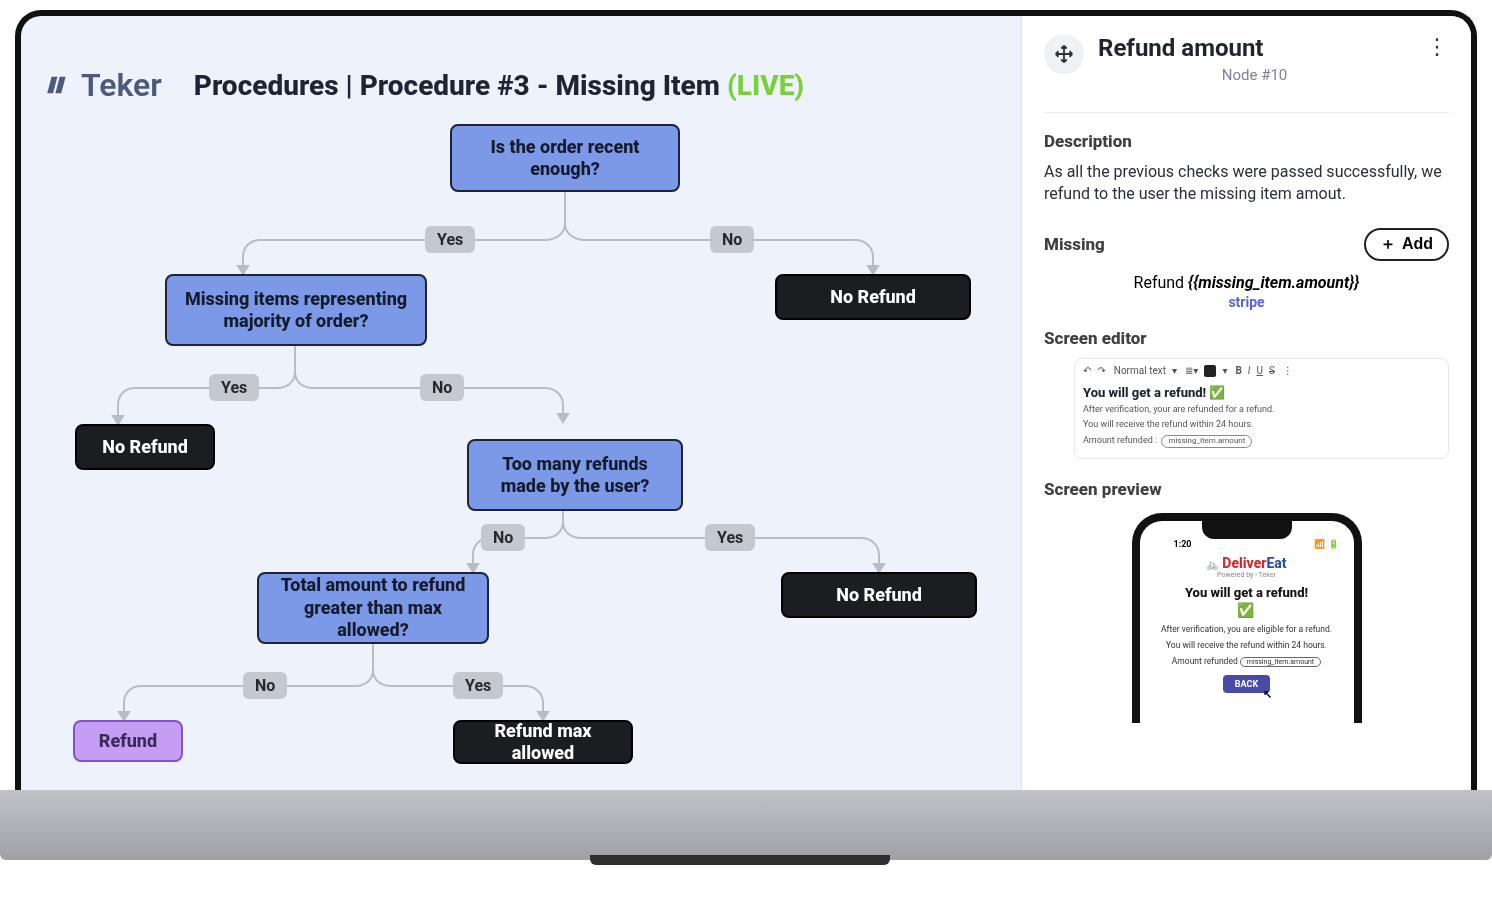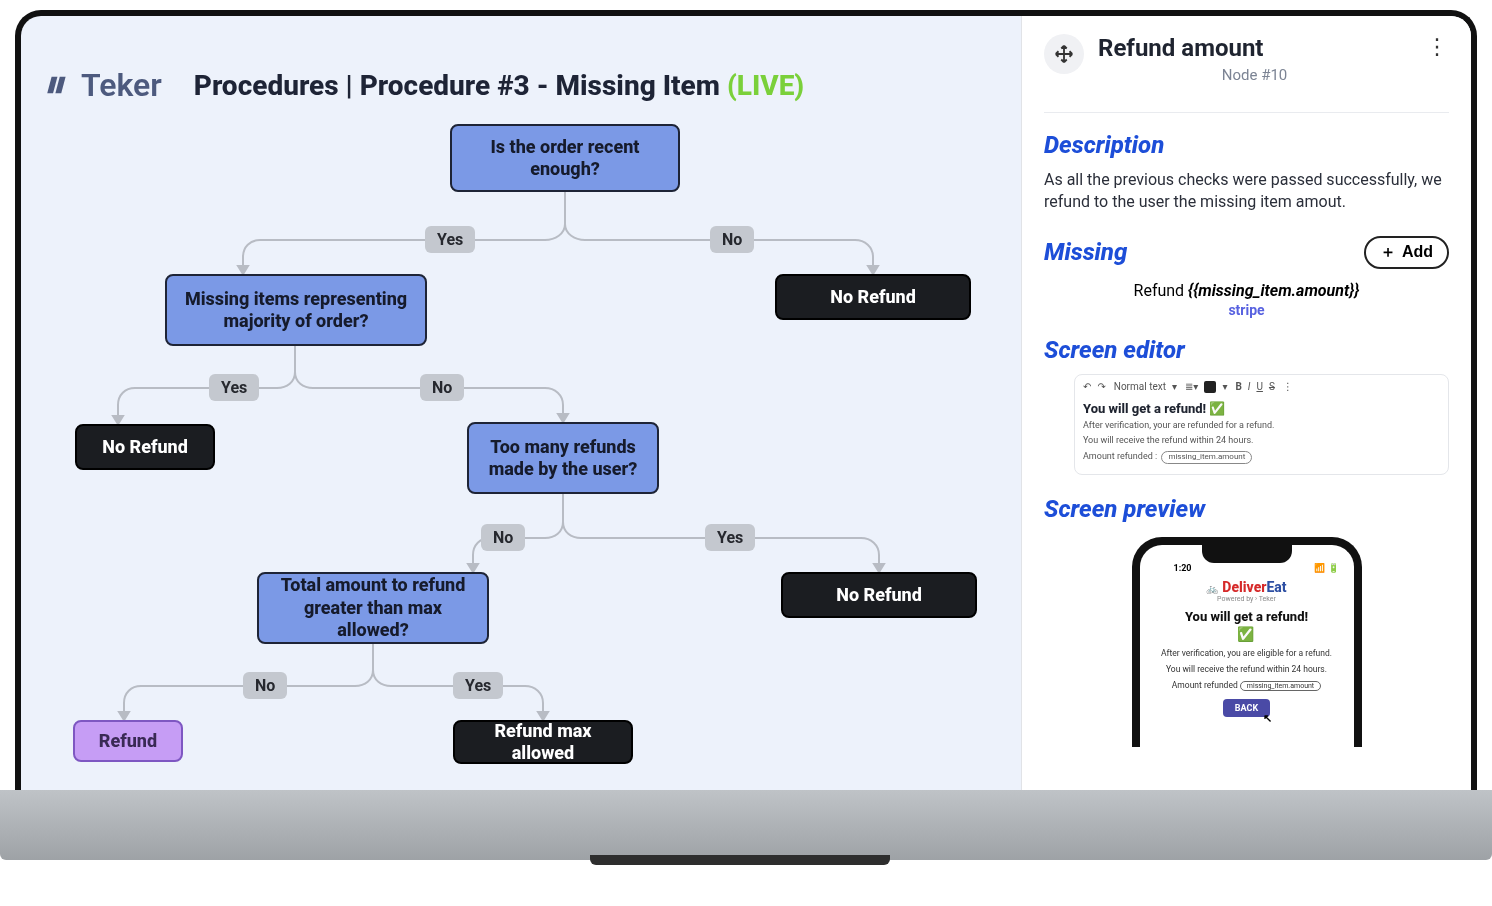--- a/index.html
+++ b/index.html
@@ -117,21 +117,21 @@
   .drag-handle {
     width:40px; height:40px; border-radius:50%;
     background:#f0f1f4; display:flex; align-items:center; justify-content:center;
     color:#333;
   }
   .panel-header-text { flex:1; }
   .panel-title { font-size:24px; font-weight:700; color:#1f2430; }
   .panel-sub { font-size:15px; color:#7c8494; margin-top:4px;text-align:center; }
   .kebab { width:24px; text-align:center; color:#333; font-size:22px; cursor:pointer; }
 
-  .section-h { font-size:24px; font-weight:800; color:#1d4ed8; margin-top:18px;font-style:italic; }
+  .section-h { font-size:17px; font-weight:800; color:#404040; margin-top:18px; }
   .desc-text { font-size:16px; color:#2b2f3a; margin-top:10px; line-height:1.4; }
 
   .actions-row { display:flex; align-items:center; justify-content:space-between; margin-top:22px; }
   .add-btn {
     border:2px solid #222; border-radius:20px;
     padding:4px 14px; font-size:16px; font-weight:600;
     background:#fff; display:inline-flex; align-items:center; gap:6px;
     cursor:pointer;
   }
   .action-line { text-align:center; margin-top:12px; font-size:16px; }
@@ -247,21 +247,21 @@
       </div>
       <div class="flow-node dark" style="left:730px; top:160px; width:196px; height:46px;">
         <span>No Refund</span>
       </div>
       <div class="flow-label" style="left:164px; top:260px;">Yes</div>
       <div class="flow-label" style="left:375px; top:260px;">No</div>
 
       <div class="flow-node dark" style="left:30px; top:310px; width:140px; height:46px;">
         <span>No Refund</span>
       </div>
-      <div class="flow-node" style="left:422px; top:308px; width:192px; height:72px;">
+      <div class="flow-node" style="left:422px; top:325px; width:216px; height:72px;">
         <span>Too many refunds made by the user?</span>
       </div>
       <div class="flow-label" style="left:436px; top:410px;">No</div>
       <div class="flow-label" style="left:660px; top:410px;">Yes</div>
 
       <div class="flow-node" style="left:212px; top:458px; width:232px; height:72px;">
         <span>Total amount to refund greater than max allowed?</span>
       </div>
       <div class="flow-node dark" style="left:736px; top:458px; width:196px; height:46px;">
         <span>No Refund</span>

